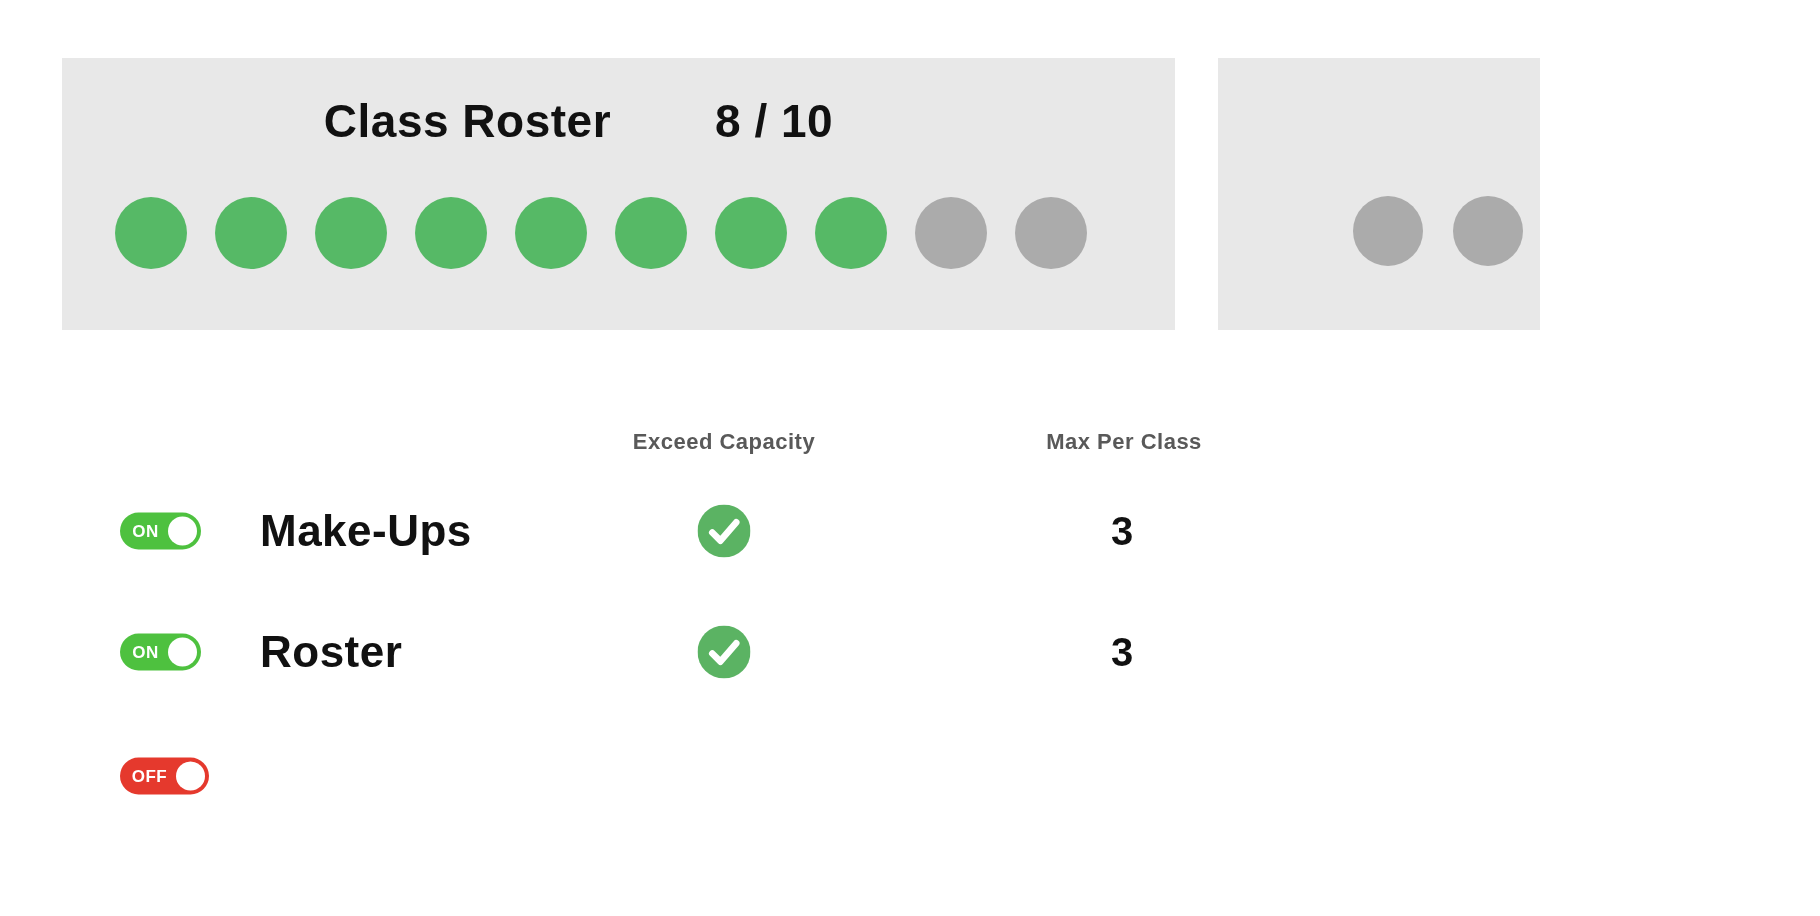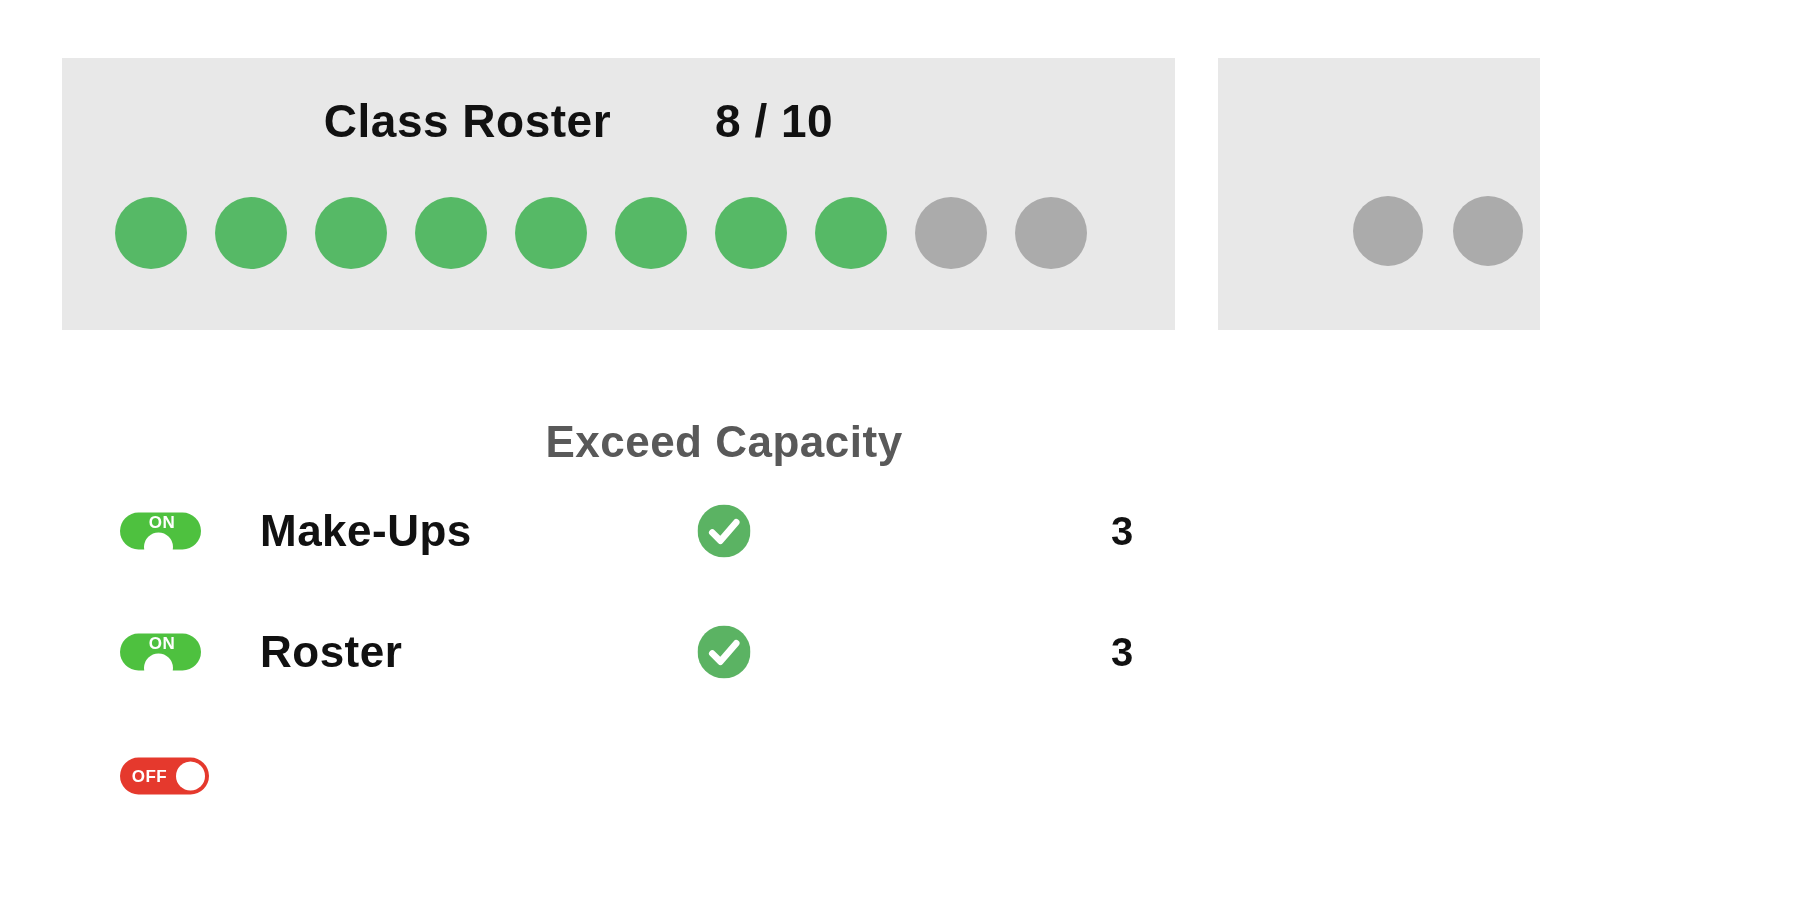--- a/index.html
+++ b/index.html
@@ -53,21 +53,21 @@
   }
   .over-dots .dot { width: 70px; height: 70px; }
   .dot.filled { background: var(--filled-dot, #56b966); }
   .dot.empty  { background: var(--empty-dot, #ababab); }
 
   
   .col-header {
     position: absolute;
     top: 442px;
     transform: translate(-50%, -50%);
-    font-size: 44px;
+    font-size: 22px;
     font-weight: 700;
     color: var(--header-text, #595959);
     letter-spacing: 0.5px;
     white-space: nowrap;
   }
   .col-header.h1 { left: 724px; }
   .col-header.h2 { left: 1124px; }
 
   .row {
     position: absolute;
@@ -80,21 +80,21 @@
   .toggle {
     left: 120px;
     transform: translateY(-50%);
     height: 37px;
     border-radius: 20px;
     display: flex;
     align-items: center;
     box-sizing: border-box;
     cursor: pointer;
   }
-  .toggle.on  { width: 81px; background: var(--toggle-on,  #4ec13f); flex-direction: column; }
+  .toggle.on  { width: 81px; background: var(--toggle-on,  #4ec13f); }
   .toggle.off { width: 89px; background: var(--toggle-off, #e5392d); }
   .toggle-text {
     position: static;
     flex: 1;
     text-align: center;
     color: #ffffff;
     font-size: 17px;
     font-weight: 700;
     letter-spacing: 0.5px;
     padding-left: 3px;
@@ -161,20 +161,21 @@
   </section>
 
   <section class="panel over-panel">
     <div class="dots over-dots" id="over-dots">
         <span class="dot empty"></span>
         <span class="dot empty"></span>
       </div>
   </section>
 
   <div class="col-header h1">Exceed Capacity</div>
+  <div class="col-header h2">Max Per Class</div>
 
   <div id="rows">
       <div class="row" style="top: 499px;">
         <div class="toggle on">
           <span class="toggle-text">ON</span>
           <span class="knob"></span>
         </div>
         <div class="row-label">Make-Ups</div>
         <div class="check-cell">
           <svg viewBox="0 0 52 52">

